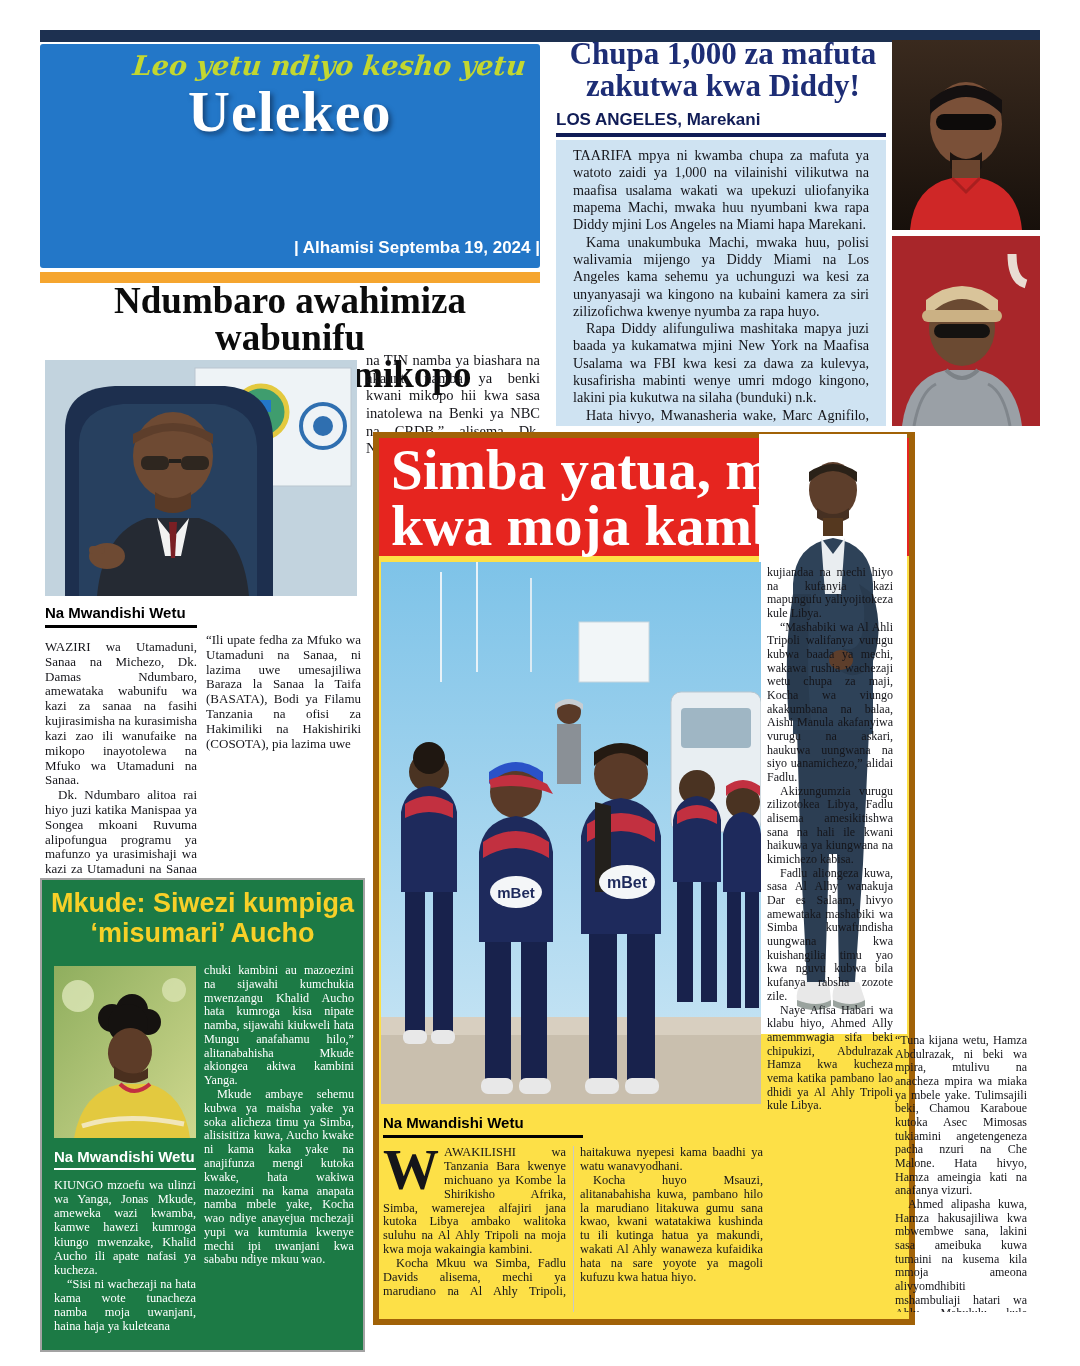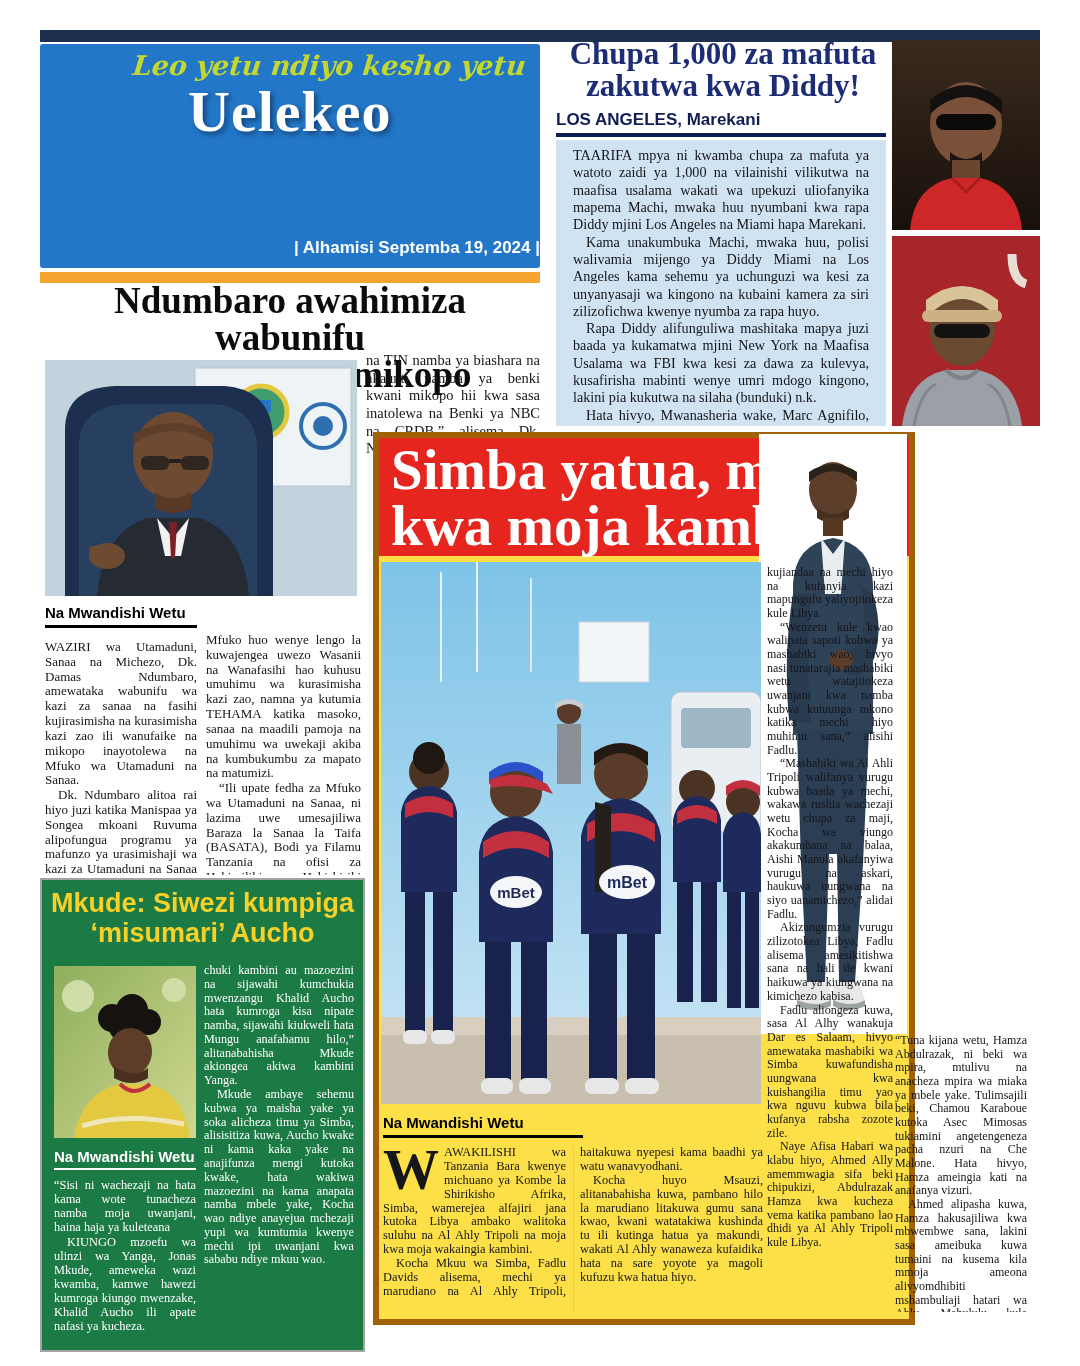--- a/index.html
+++ b/index.html
@@ -172,21 +172,20 @@
       <p>na TIN namba ya biashara na akaunti namba ya benki kwani mikopo hii kwa sasa inatolewa na Benki ya NBC na CRDB,” alisema Dk. Ndumbaro.</p>
     </div>
   <div class="abs n-byline-wrap">
     <div class="byline">Na Mwandishi Wetu</div>
   </div>
   <div class="abs n-col1 cols just">
       <p>WAZIRI wa Utamaduni, Sanaa na Michezo, Dk. Damas Ndumbaro, amewataka wabunifu wa kazi za sanaa na fasihi kujirasimisha na kurasimisha kazi zao ili wanufaike na mikopo inayotolewa na Mfuko wa Utamaduni na Sanaa.</p>
       <p>Dk. Ndumbaro alitoa rai hiyo juzi katika Manispaa ya Songea mkoani Ruvuma alipofungua programu ya mafunzo ya urasimishaji wa kazi za Utamaduni na Sanaa iliyoandaliwa na</p>
     </div>
   <div class="abs n-col2 cols just">
-      <p>Mfuko huo wenye lengo la kuwajengea uwezo Wasanii na Wanafasihi hao kuhusu umuhimu wa kurasimisha kazi zao, namna ya kutumia TEHAMA katika masoko, sanaa na maadili pamoja na umuhimu wa uwekaji akiba na kumbukumbu za mapato na matumizi.</p>
       <p>“Ili upate fedha za Mfuko wa Utamaduni na Sanaa, ni lazima uwe umesajiliwa Baraza la Sanaa la Taifa (BASATA), Bodi ya Filamu Tanzania na ofisi za Hakimiliki na Hakishiriki (COSOTA), pia lazima uwe</p>
     </div>
 
   <div class="abs simba-box">
     <div class="s-band">
       <div>Simba yatua, moja</div>
       <div>kwa moja kambini</div>
     </div>
 
     <div class="s-coach">
@@ -285,21 +284,20 @@
         <g>
           <circle cx="188" cy="150" r="12" fill="#5a3a28"></circle>
           <path d="M174 148 Q188 136 202 148 L202 142 Q188 132 174 142 Z" fill="#c8cdd2"></path>
           <rect x="176" y="162" width="24" height="60" fill="#8a9096"></rect>
         </g>
       </svg>
     </div>
 
     <div class="s-side cols just">
         <p>kujiandaa na mechi hiyo na kufanyia kazi mapungufu yaliyojitokeza kule Libya.</p>
-        <p>“Wenzetu kule kwao walipata sapoti kubwa ya mashabiki wao, hivyo nasi tunatarajia mashabiki wetu watajitokeza uwanjani kwa namba kubwa kutuunga mkono katika mechi hiyo muhimu sana,” alisihi Fadlu.</p>
         <p>“Mashabiki wa Al Ahli Tripoli walifanya vurugu kubwa baada ya mechi, wakawa rushia wachezaji wetu chupa za maji, Kocha wa viungo akakumbana na balaa, Aishi Manula akafanyiwa vurugu na askari, haukuwa uungwana na siyo uanamichezo,” alidai Fadlu.</p>
         <p>Akizungumzia vurugu zilizotokea Libya, Fadlu alisema amesikitishwa sana na hali ile kwani haikuwa ya kiungwana na kimichezo kabisa.</p>
         <p>Fadlu aliongeza kuwa, sasa Al Alhy wanakuja Dar es Salaam, hivyo amewataka mashabiki wa Simba kuwafundisha uungwana kwa kuishangilia timu yao kwa nguvu kubwa bila kufanya rabsha zozote zile.</p>
         <p>Naye Afisa Habari wa klabu hiyo, Ahmed Ally amemmwagia sifa beki chipukizi, Abdulrazak Hamza kwa kucheza vema katika pambano lao dhidi ya Al Ahly Tripoli kule Libya.</p>
       </div>
 
     <div class="s-right cols just">
         <p>“Tuna kijana wetu, Hamza Abdulrazak, ni beki wa mpira, mtulivu na anacheza mpira wa miaka ya mbele yake. Tulimsajili beki, Chamou Karaboue kutoka Asec Mimosas tukiamini angetengeneza pacha nzuri na Che Malone. Hata hivyo, Hamza ameingia kati na anafanya vizuri.</p>
         <p>Ahmed alipasha kuwa, Hamza hakusajiliwa kwa mbwembwe sana, lakini sasa ameibuka kuwa tumaini na kusema kila mmoja ameona alivyomdhibiti mshambuliaji hatari wa Ahly, Mabululu kule Libya.</p>
       </div>
@@ -341,18 +339,18 @@
           <path d="M28 160 Q70 146 130 158" stroke="#f4eeda" stroke-width="5" fill="none" opacity=".8"></path>
         </g>
       </svg>
     </div>
     <div class="m-col2 cols just">
         <p>chuki kambini au mazoezini na sijawahi kumchukia mwenzangu Khalid Aucho hata kumroga kisa nipate namba, sijawahi kiukweli hata Mungu anafahamu hilo,” alitanabahisha Mkude akiongea akiwa kambini Yanga.</p>
         <p>Mkude ambaye sehemu kubwa ya maisha yake ya soka alicheza timu ya Simba, alisisitiza kuwa, Aucho kwake ni kama kaka yake na anajifunza mengi kutoka kwake, hata wakiwa mazoezini na kama anapata namba mbele yake, Kocha wao ndiye anayejua mchezaji yupi wa kumtumia kwenye mechi ipi uwanjani kwa sababu ndiye mkuu wao.</p>
       </div>
     <div class="m-byline">Na Mwandishi Wetu</div>
     <div class="m-col1 cols just">
+        <p>KIUNGO mzoefu wa ulinzi wa Yanga, Jonas Mkude, ameweka wazi kwamba, kamwe hawezi kumroga kiungo mwenzake, Khalid Aucho ili apate nafasi ya kucheza.</p>
         <p>“Sisi ni wachezaji na hata kama wote tunacheza namba moja uwanjani, haina haja ya kuleteana</p>
-        <p>KIUNGO mzoefu wa ulinzi wa Yanga, Jonas Mkude, ameweka wazi kwamba, kamwe hawezi kumroga kiungo mwenzake, Khalid Aucho ili apate nafasi ya kucheza.</p>
       </div>
   </div>
 
 </div>
 
 </body></html>

